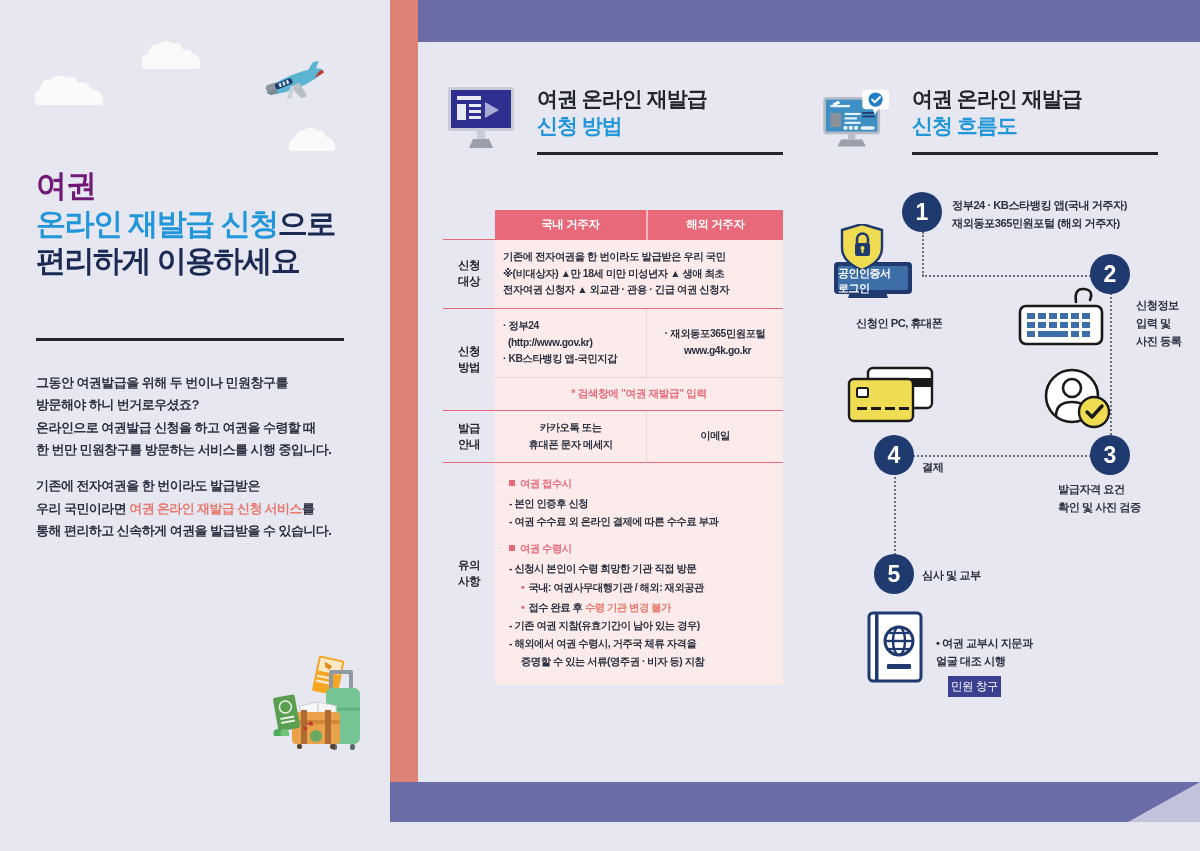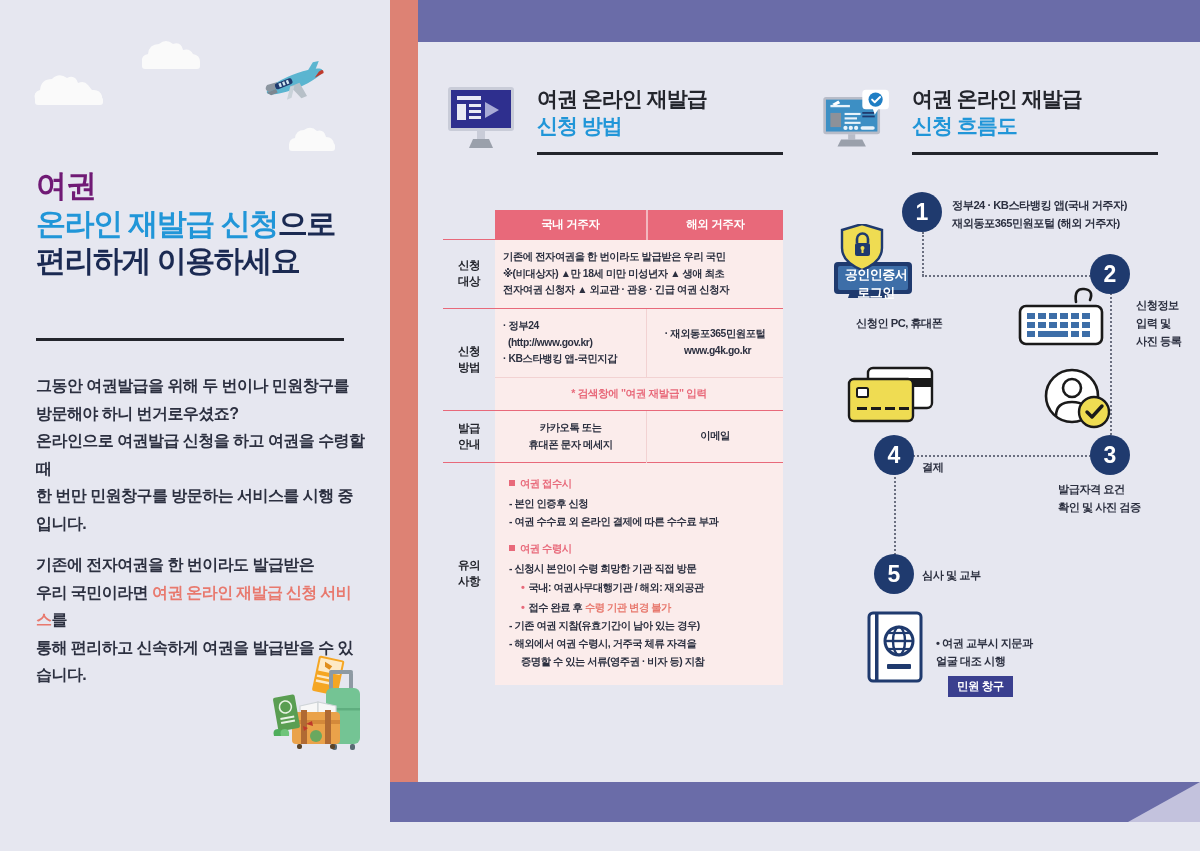--- a/index.html
+++ b/index.html
@@ -64,21 +64,21 @@
   .headline .l2 .blue { color: #2196d8; }
   .headline .l2 .navy { color: #1b2a52; }
   .headline .l3 { font-size: 30px; font-weight: bold; color: #1b2a52; letter-spacing: -1.5px; line-height: 1.25; }
 
   .hr-rule {
     position: absolute; left: 36px; top: 338px; width: 308px; height: 3px; background: #23252c;
   }
 
   .body-copy {
     position: absolute; left: 36px; top: 372px; width: 330px;
-    font-size: 16px; font-weight: bold; color: #2c3040; line-height: 1.72;
+    font-size: 13px; font-weight: bold; color: #2c3040; line-height: 1.72;
     letter-spacing: -0.55px;
   }
   .body-copy p { margin-bottom: 14px; }
   .body-copy p:last-child { margin-bottom: 0; }
   .body-copy .hl { color: #e8796e; font-family: Liberation Serif, serif; }
 
   .luggage { position: absolute; left: 272px; top: 650px; width: 108px; height: 102px; }
 
   
   .col-head { position: absolute; }
@@ -157,21 +157,21 @@
   }
   .flow .dotline-h {
     position: absolute; height: 0; border-top: 2px dotted #6a6f80;
   }
   .flow .dotline-v {
     position: absolute; width: 0; border-left: 2px dotted #6a6f80;
   }
   .flow .ico { position: absolute; }
   .badge-minwon {
     position: absolute; background: #3a3f8f; color: #fff;
-    font-size: 11.5px; font-weight: bold; padding: 3px 9px; letter-spacing: -0.5px;
+    font-size: 11.5px; font-weight: normal; padding: 3px 3px; letter-spacing: -0.5px;
   }
 </style>
 </head>
 <body>
 
 <div class="page">
 
   <div class="band-top-lilac"></div>
   <div class="band-top-salmon-wedge"></div>
   <div class="band-top-salmon"></div>
@@ -380,21 +380,21 @@
       <rect x="14" y="52" width="26" height="7" fill="#1f3a6e"></rect>
       <path d="M20 74 L24 62 L56 62 L60 74 Z" fill="#1f3a6e"></path>
       <rect x="6" y="38" width="78" height="32" rx="4" fill="#1f3a6e"></rect>
       <rect x="10" y="42" width="70" height="24" rx="2" fill="#3d6ea8"></rect>
       <path d="M14 6 L34 0 L54 6 L54 24 Q54 38 34 46 Q14 38 14 24 Z" fill="#efdc52" stroke="#1f3a6e" stroke-width="2.4"></path>
       <rect x="27" y="19" width="15" height="13" rx="2" fill="#1f3a6e"></rect>
       <path d="M29 19 v-4 a5.5 5.5 0 0 1 11 0 v4" fill="none" stroke="#1f3a6e" stroke-width="2.6"></path>
       <circle cx="34.5" cy="24" r="2" fill="#efdc52"></circle>
       <rect x="33.5" y="25" width="2" height="4" fill="#efdc52"></rect>
     </svg>
-    <div class="lbl" style="left:20px;top:76px;width:76px;text-align:center;color:#ffffff;font-size:13px;line-height:1.35;">공인인증서<br>로그인</div>
+    <div class="lbl" style="left:20px;top:76px;width:76px;text-align:left;color:#ffffff;font-size:11px;line-height:1.35;">공인인증서<br>로그인</div>
     <div class="lbl" style="left:4px;top:124px;width:140px;margin-left:34px;">신청인 PC,  휴대폰</div>
 
     <div class="num" style="left:272px;top:64px;">2</div>
     <div class="lbl" style="left:318px;top:106px;width:70px;">신청정보<br>입력 및<br>사진 등록</div>
 
     <svg class="ico" style="left:200px;top:96px;" width="96" height="62" viewBox="0 0 96 62">
       <path d="M58 16 Q56 2 66 3 Q76 4 72 14" fill="none" stroke="#1a1a1a" stroke-width="2.6" stroke-linecap="round"></path>
       <rect x="2" y="20" width="82" height="38" rx="6" fill="#ffffff" stroke="#1a1a1a" stroke-width="2.6"></rect>
       <rect x="9" y="27" width="8" height="6" fill="#3d6ea8"></rect>
       <rect x="20" y="27" width="8" height="6" fill="#3d6ea8"></rect>

